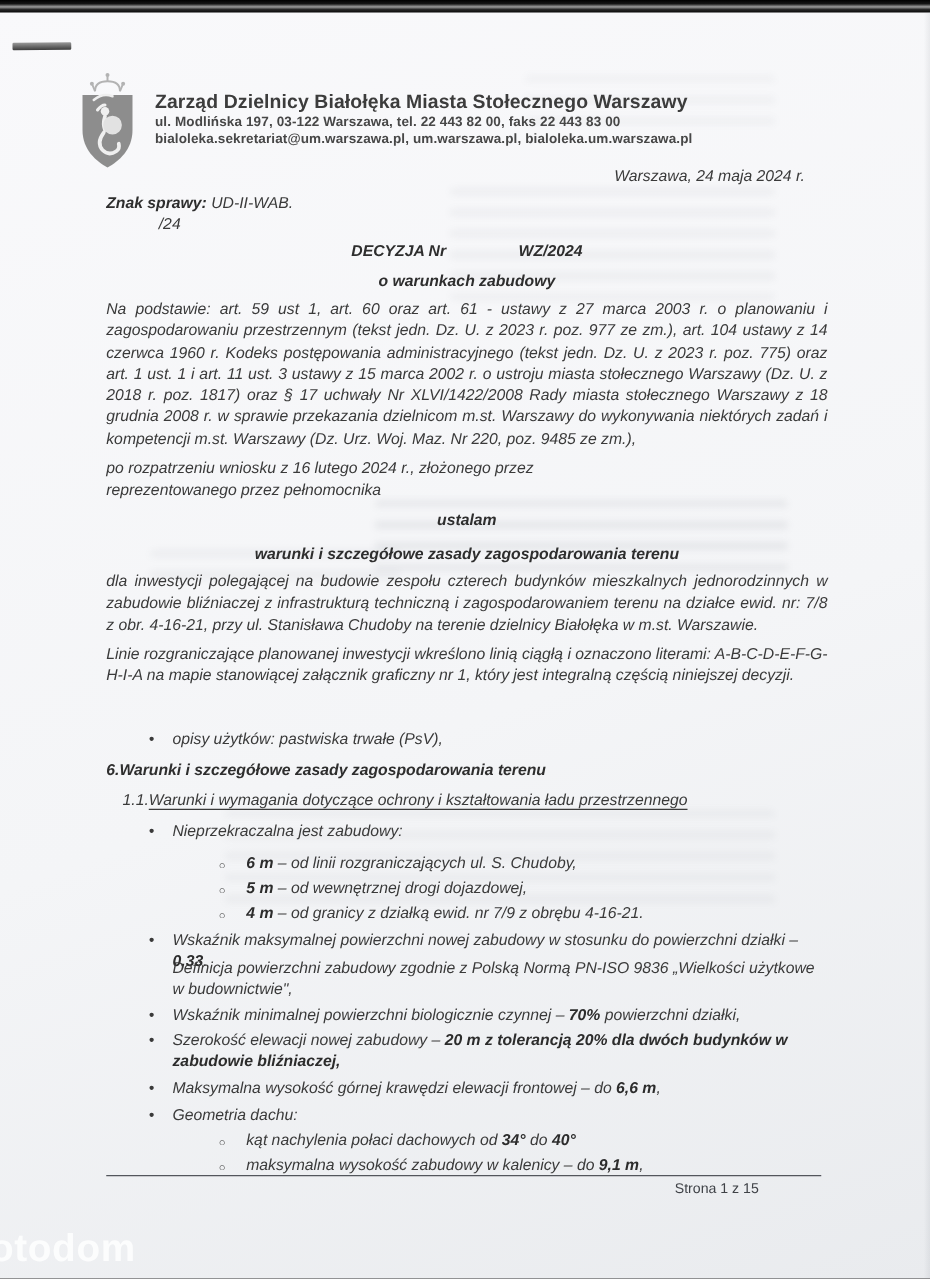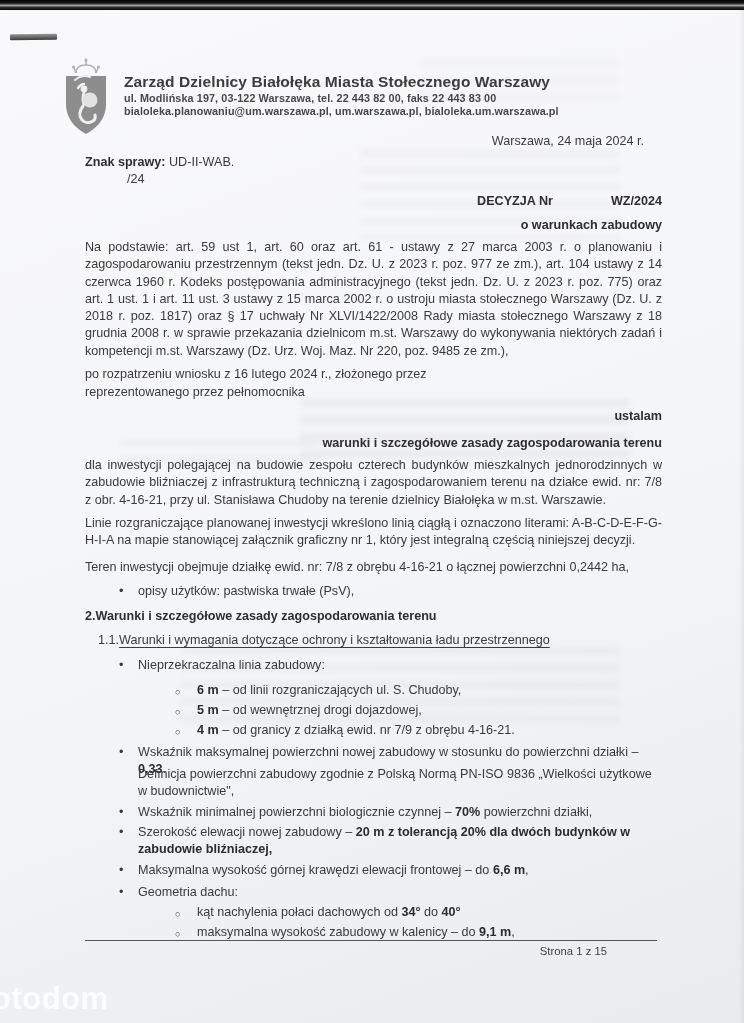--- a/index.html
+++ b/index.html
@@ -15,22 +15,22 @@
     background:linear-gradient(90deg, rgba(125,130,140,0) 0%, rgba(125,130,140,.38) 100%); }
   .staple { position:absolute; left:10px; top:34px; width:47px; height:6px;
     background:linear-gradient(180deg,#9a9a9a,#3c3c3c); transform:rotate(-.6deg); border-radius:1px; }
   .smudge { position:absolute; opacity:.1; filter:blur(3px); border-radius:4px; pointer-events:none;
     background:repeating-linear-gradient(180deg,#7d828c 0 6px, transparent 6px 17px); }
   .header { position:absolute; top:58px; left:63px; display:flex; gap:15px; }
   .crest svg { display:block; }
   .header-text { padding-top:15px; }
   .org-name { font-size:15.5px; font-weight:bold; color:#3c3c3c; letter-spacing:.1px; }
   .org-addr { font-size:10.8px; color:#474747; margin-top:1px; letter-spacing:.1px;font-weight:bold; }
-  .blk { position:absolute; left:85px; width:577px; font-size:12.6px; line-height:17.3px; }
-  .center { text-align:right; }
+  .blk { position:absolute; left:85px; width:577px; font-size:12.6px; line-height:17.3px;font-style:italic; }
+  .center { text-align:center; }
   .bold { font-weight:bold; color:#2e2e2e; }
   b { font-weight:bold; color:#2c2c2c; }
   .just { text-align:justify; }
   .right { text-align:right; padding-right:18px; box-sizing:border-box; }
   .li1 { padding-left:53px; box-sizing:border-box; }
   .li2 { padding-left:112px; box-sizing:border-box; }
   .bm  { position:absolute; left:34px; }
   .bm2 { position:absolute; left:90px; font-size:9px; top:2px; }
   .u { text-decoration:underline; text-underline-offset:3px; }
   .s11num { }
@@ -76,21 +76,21 @@
           <circle cx="21" cy="31" r="3.4" fill="#efefef"></circle>
           <path d="M21 35 q-2 6 0 11" fill="none" stroke="#efefef" stroke-width="3" stroke-linecap="round"></path>
           <circle cx="27" cy="42" r="7.5" fill="#e2e2e2"></circle>
           <path d="M20 48 q-6 8 -1 14 q5 5 11 1 q3 -2 2 -6" fill="none" stroke="#efefef" stroke-width="3" stroke-linecap="round"></path>
         </g>
       </svg>
     </div>
     <div class="header-text">
       <div class="org-name">Zarząd Dzielnicy Białołęka Miasta Stołecznego Warszawy</div>
       <div class="org-addr">ul. Modlińska 197, 03-122 Warszawa, tel. 22 443 82 00, faks 22 443 83 00</div>
-      <div class="org-addr">bialoleka.planowaniu@um.warszawa.pl, um.warszawa.pl, bialoleka.um.warszawa.pl</div>
+      <div class="org-addr">bialoleka.sekretariat@um.warszawa.pl, um.warszawa.pl, bialoleka.um.warszawa.pl</div>
     </div>
   </header>
 
   <div class="blk right" style="top:133px">Warszawa, 24 maja 2024 r.</div>
 
   <div class="blk" style="top:154px">
     <div><span class="bold">Znak sprawy:</span> <span>UD-II-WAB.</span></div>
     <div class="znak-line2">/24</div>
   </div>
 
@@ -108,36 +108,35 @@
   </div>
 
   <div class="blk center bold" style="top:408px">ustalam</div>
 
   <div class="blk center bold" style="top:435px">warunki i szczegółowe zasady zagospodarowania terenu</div>
 
   <div class="blk just" style="top:457px">dla inwestycji polegającej na budowie zespołu czterech budynków mieszkalnych jednorodzinnych w zabudowie bliźniaczej z infrastrukturą techniczną i zagospodarowaniem terenu na działce ewid. nr: 7/8 z obr. 4-16-21, przy ul. Stanisława Chudoby na terenie dzielnicy Białołęka w m.st. Warszawie.</div>
 
   <div class="blk just" style="top:515px">Linie rozgraniczające planowanej inwestycji wkreślono linią ciągłą i oznaczono literami: A-B-C-D-E-F-G-H-I-A na mapie stanowiącej załącznik graficzny nr 1, który jest integralną częścią niniejszej decyzji.</div>
 
-  <div class="blk" style="top:559px">Teren inwestycji obejmuje działkę ewid. nr: 7/8 z obrębu 4-16-21 o łącznej powierzchni 0,2442 ha,</div>
 
   <div class="blk li1" style="top:583px">
     <span class="bm">•</span>
     <span>opisy użytków: pastwiska trwałe (PsV),</span>
   </div>
 
-  <div class="blk bold" style="top:608px">2.Warunki i szczegółowe zasady zagospodarowania terenu</div>
+  <div class="blk bold" style="top:608px">6.Warunki i szczegółowe zasady zagospodarowania terenu</div>
 
   <div class="blk" style="top:632px;padding-left:13px;box-sizing:border-box">
     <span class="s11num">1.1.</span><span class="u">Warunki i wymagania dotyczące ochrony i kształtowania ładu przestrzennego</span>
   </div>
 
   <div class="blk li1" style="top:657px">
     <span class="bm">•</span>
-    <span>Nieprzekraczalna linia zabudowy:</span>
+    <span>Nieprzekraczalna jest zabudowy:</span>
   </div>
 
   <div class="blk li2" style="top:682px">
     <span class="bm2">○</span>
     <b>6 m</b><span> – od linii rozgraniczających ul. S. Chudoby,</span>
   </div>
   <div class="blk li2" style="top:702px">
     <span class="bm2">○</span>
     <b>5 m</b><span> – od wewnętrznej drogi dojazdowej,</span>
   </div>

